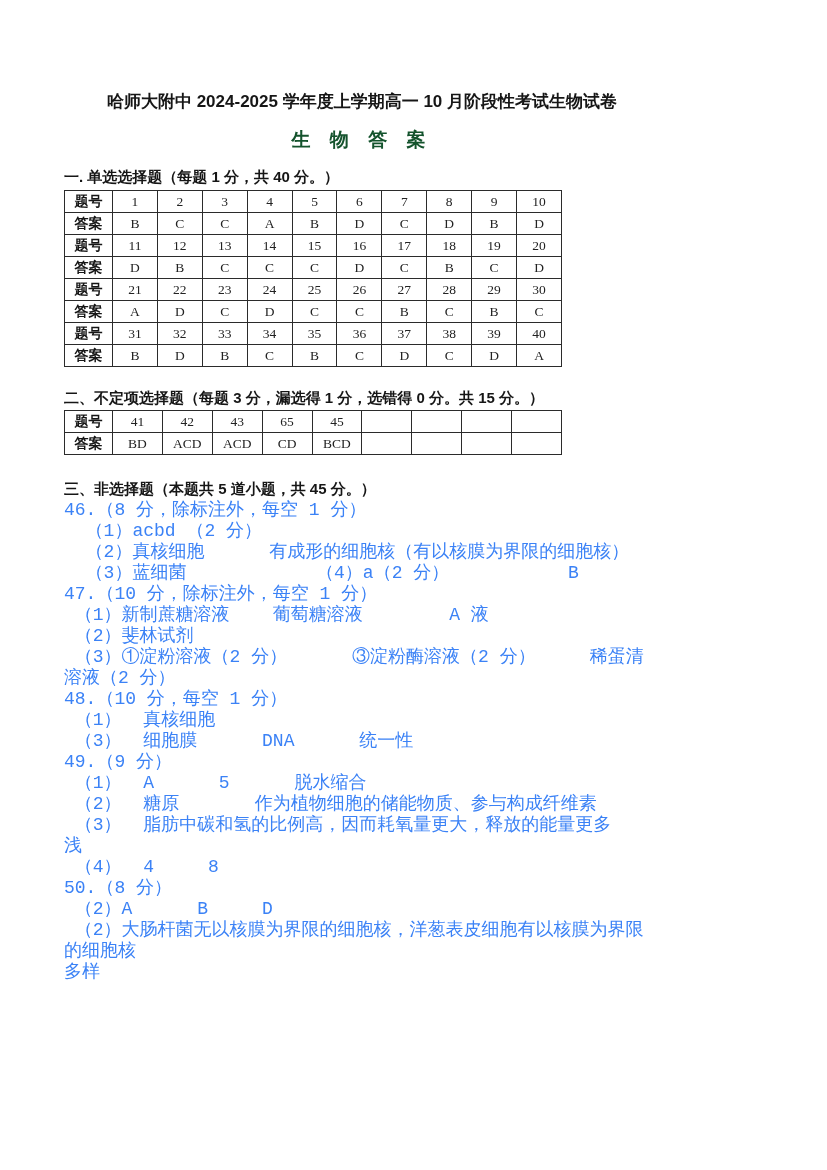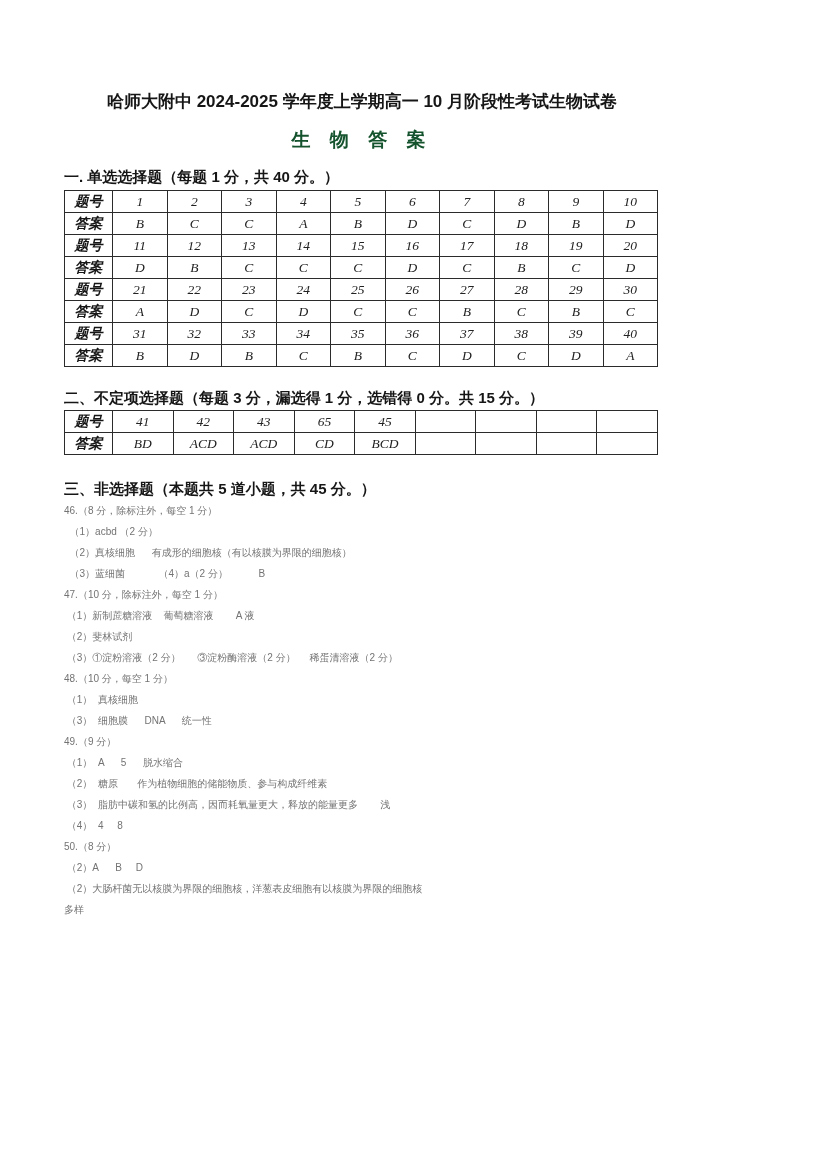--- a/index.html
+++ b/index.html
@@ -20,40 +20,39 @@
     font-size:19px; line-height:27px; letter-spacing:7px; color:#14532d;
   }
   .section-heading {
     font-family:"Liberation Sans", sans-serif; font-weight:bold;
     font-size:15px; line-height:19px; color:#161616; white-space:pre-wrap;
   }
   .section-heading.s1 { margin-top:14px; }
   .section-heading.s2 { margin-top:21px; }
   .section-heading.s3 { margin-top:24px; margin-bottom:2px; }
   table.answers-table {
-    border-collapse:collapse; table-layout:fixed; width:594px; margin-top:4px;
+    border-collapse:collapse; table-layout:fixed; width:498px; margin-top:4px;
     background:#fff;
-    font-style:italic;
   }
   table.answers-table.t2 { margin-top:3px; }
   .answers-table th, .answers-table td {
     border:1px solid #2b2b2b; height:21px; padding:0;
     text-align:center; vertical-align:middle; overflow:hidden;
   }
   .answers-table th {
     font-family:"Liberation Sans", sans-serif; font-weight:bold;
     font-size:14px; color:#161616;
   }
   .answers-table td {
     font-family:"Liberation Serif", serif; font-size:13.5px; color:#222;
   }
   .free-response { margin-top:2px; }
   .answer-line {
-    white-space:pre-wrap; font-size:10px; line-height:21px; color:#737373;
-    font-family:Liberation Sans, sans-serif;
+    white-space:pre-wrap; font-size:18px; line-height:21px; color:#3b82f6;
+    font-family:Liberation Mono, monospace;
   }
 </style>
 </head>
 <body>
 
 <div class="page">
   <div class="content">
 
     <div class="title">哈师大附中 2024-2025 学年度上学期高一 10 月阶段性考试生物试卷</div>
 

